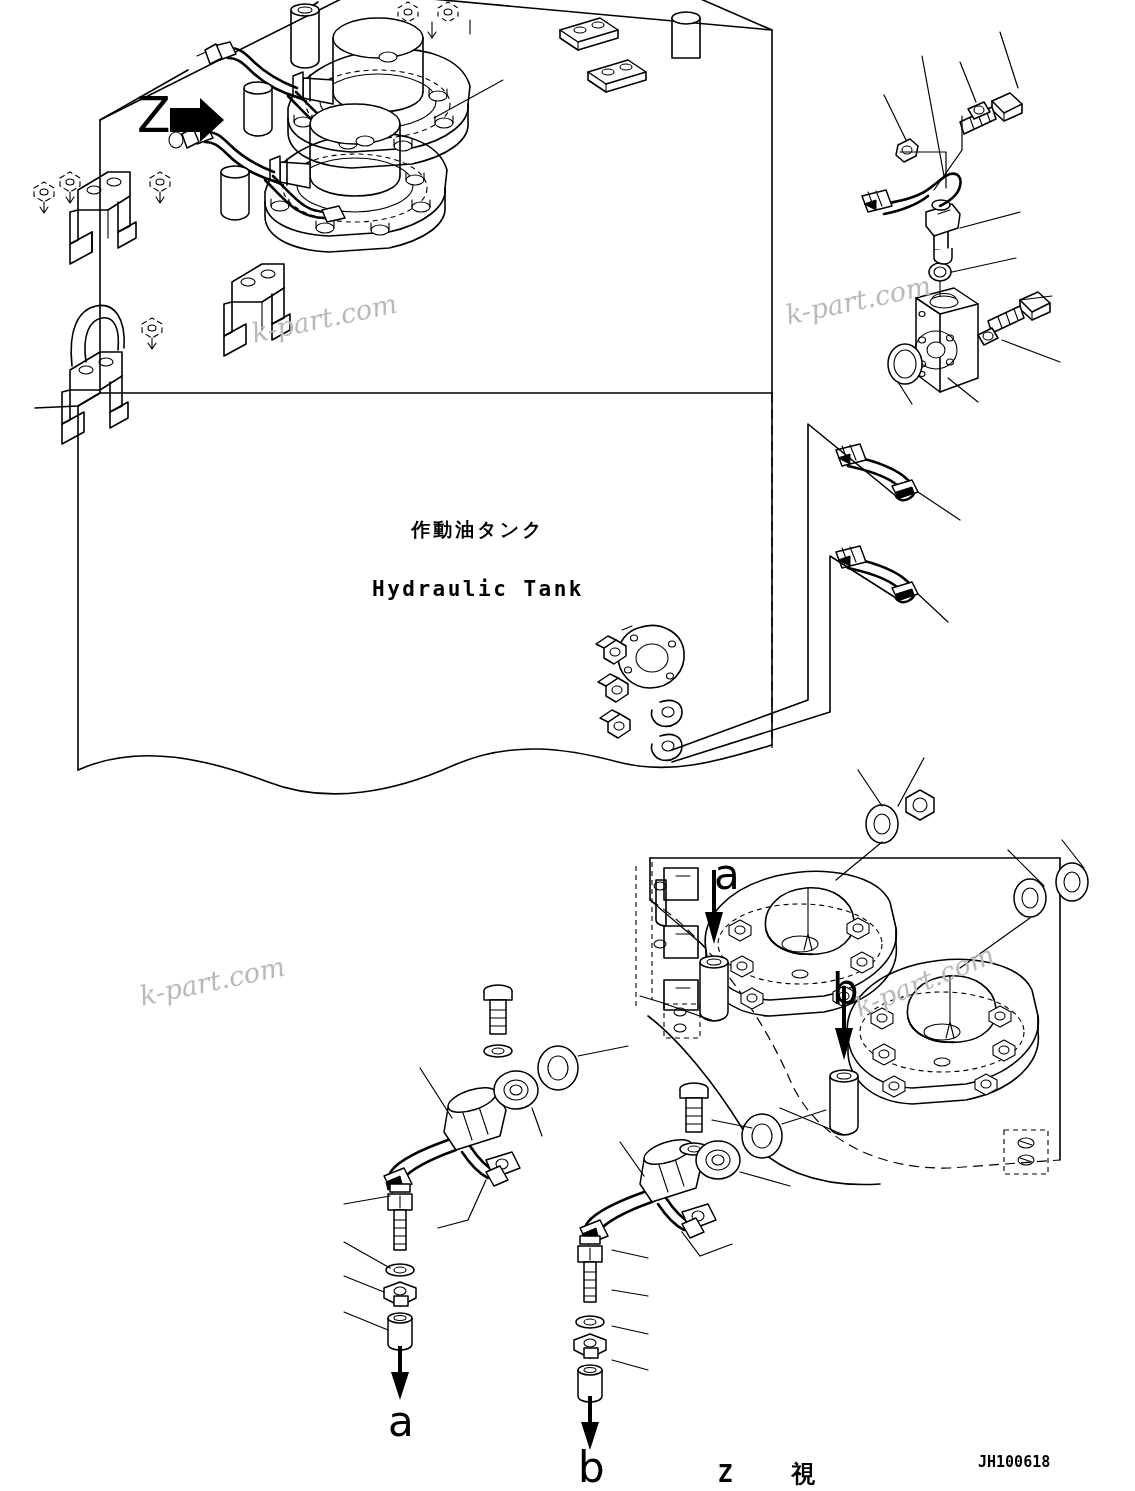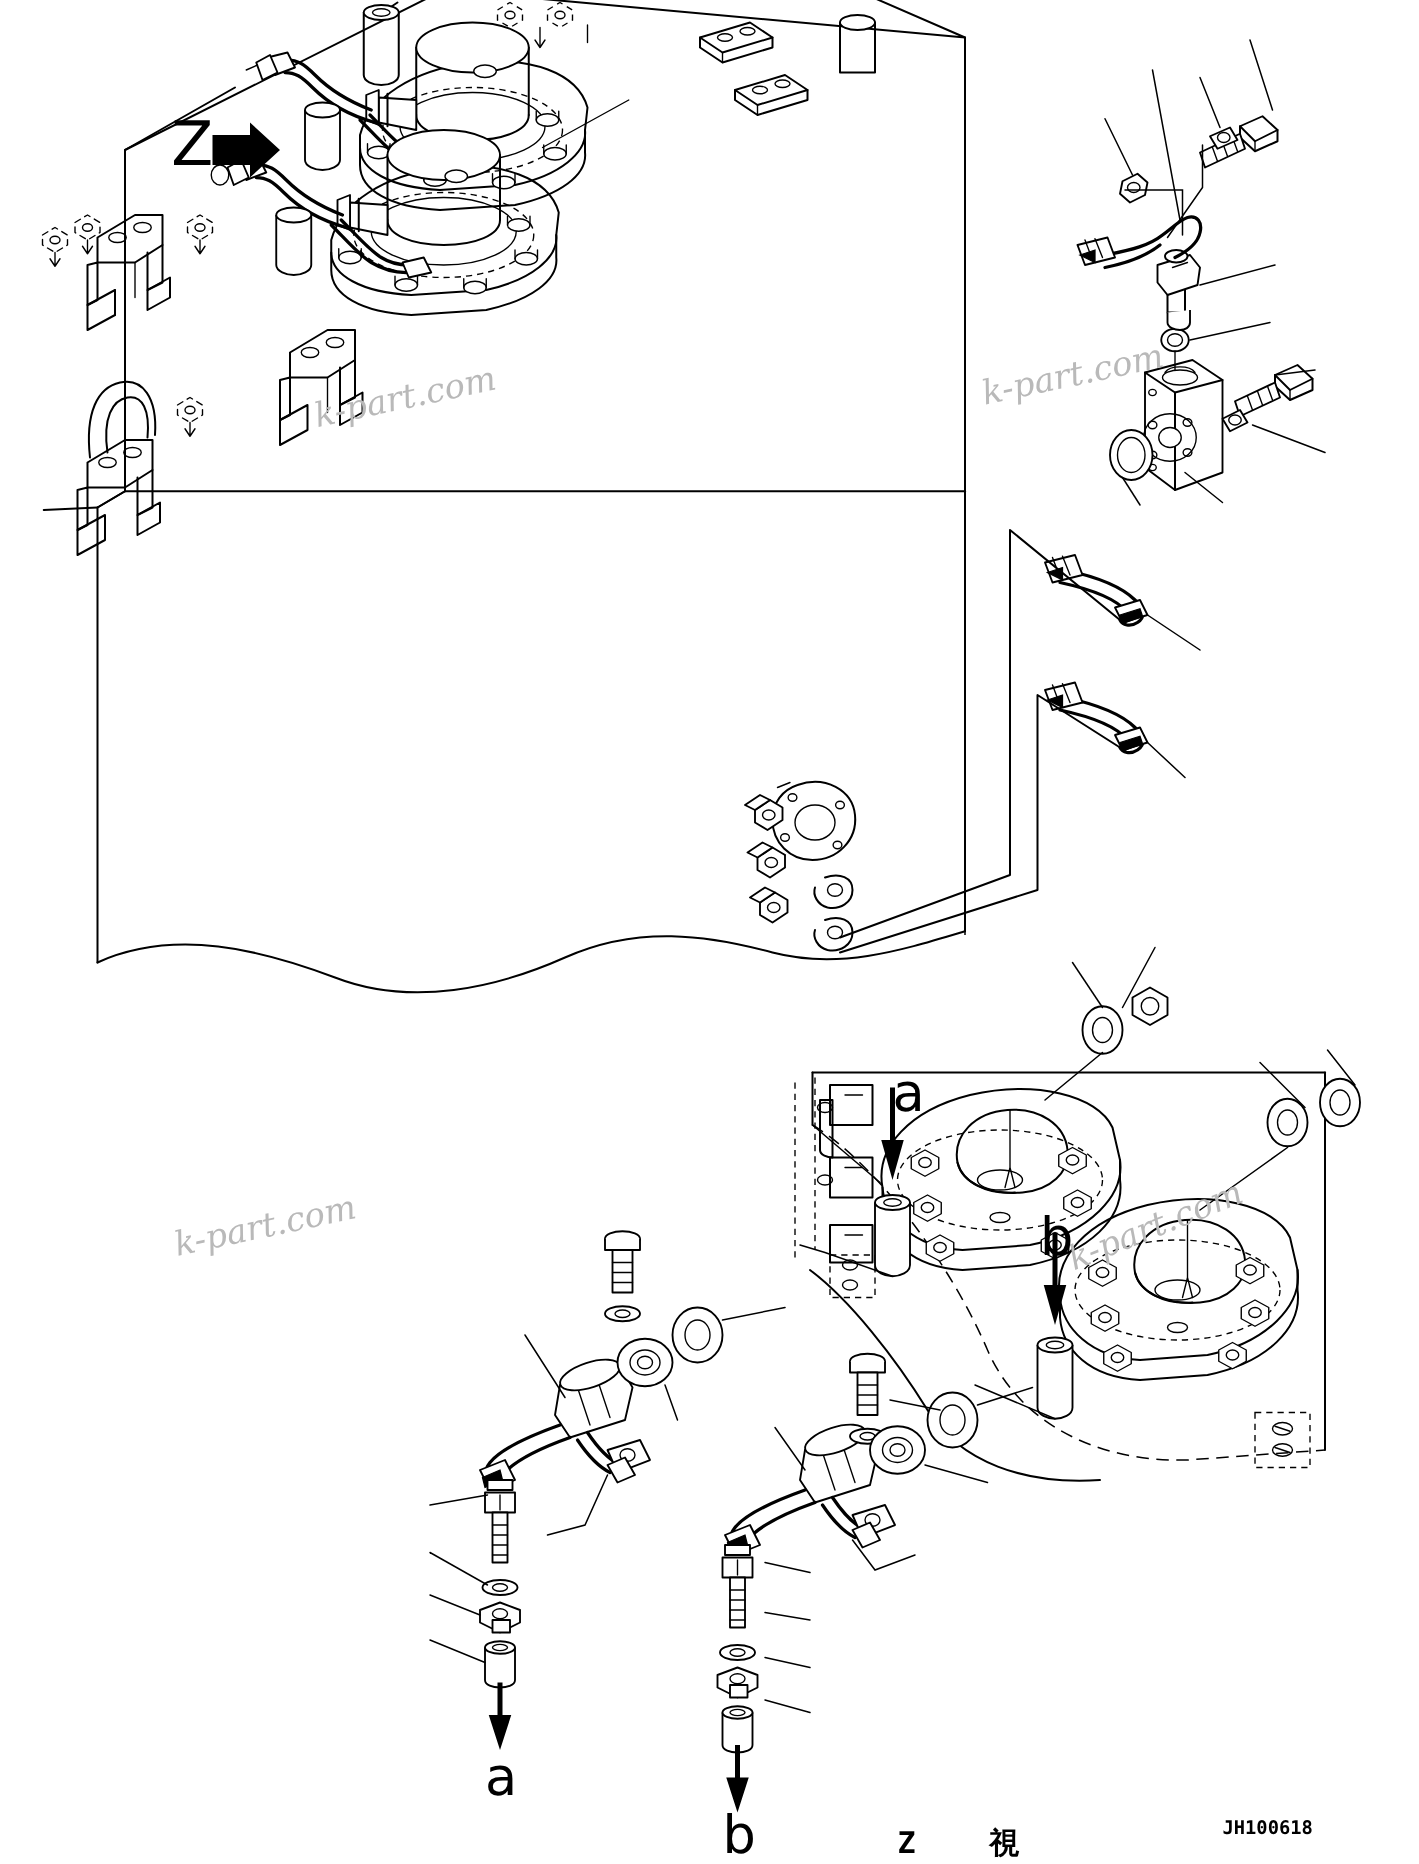--- a/index.html
+++ b/index.html
@@ -835,20 +835,24 @@
 
   </svg>
 
   <div class="wm" style="left:252px; top:318px; transform:rotate(-12deg);">k-part.com</div>
   <div class="wm" style="left:786px; top:300px; transform:rotate(-12deg);">k-part.com</div>
   <div class="wm" style="left:140px; top:981px; transform:rotate(-12deg);">k-part.com</div>
   <div class="wm" style="left:856px; top:993px; transform:rotate(-22deg);">k-part.com</div>
 
   <div class="lbl zmark" style="left:137px; top:88px;">Z</div>
 
+  <div class="lbl tank-label" style="left:348px; top:482px; width:260px;">
+    <span class="jp">作動油タンク</span>
+    <span class="en">Hydraulic Tank</span>
+  </div>
 
   <div class="lbl abmark" style="left:714px; top:851px;">a</div>
 
   <div class="lbl abmark" style="left:832px; top:966px;">b</div>
 
   <div class="lbl abmark" style="left:388px; top:1398px;">a</div>
 
   <div class="lbl abmark" style="left:578px; top:1444px;">b</div>
 
   <div class="lbl viewz" style="left:718px; top:1424px;">

